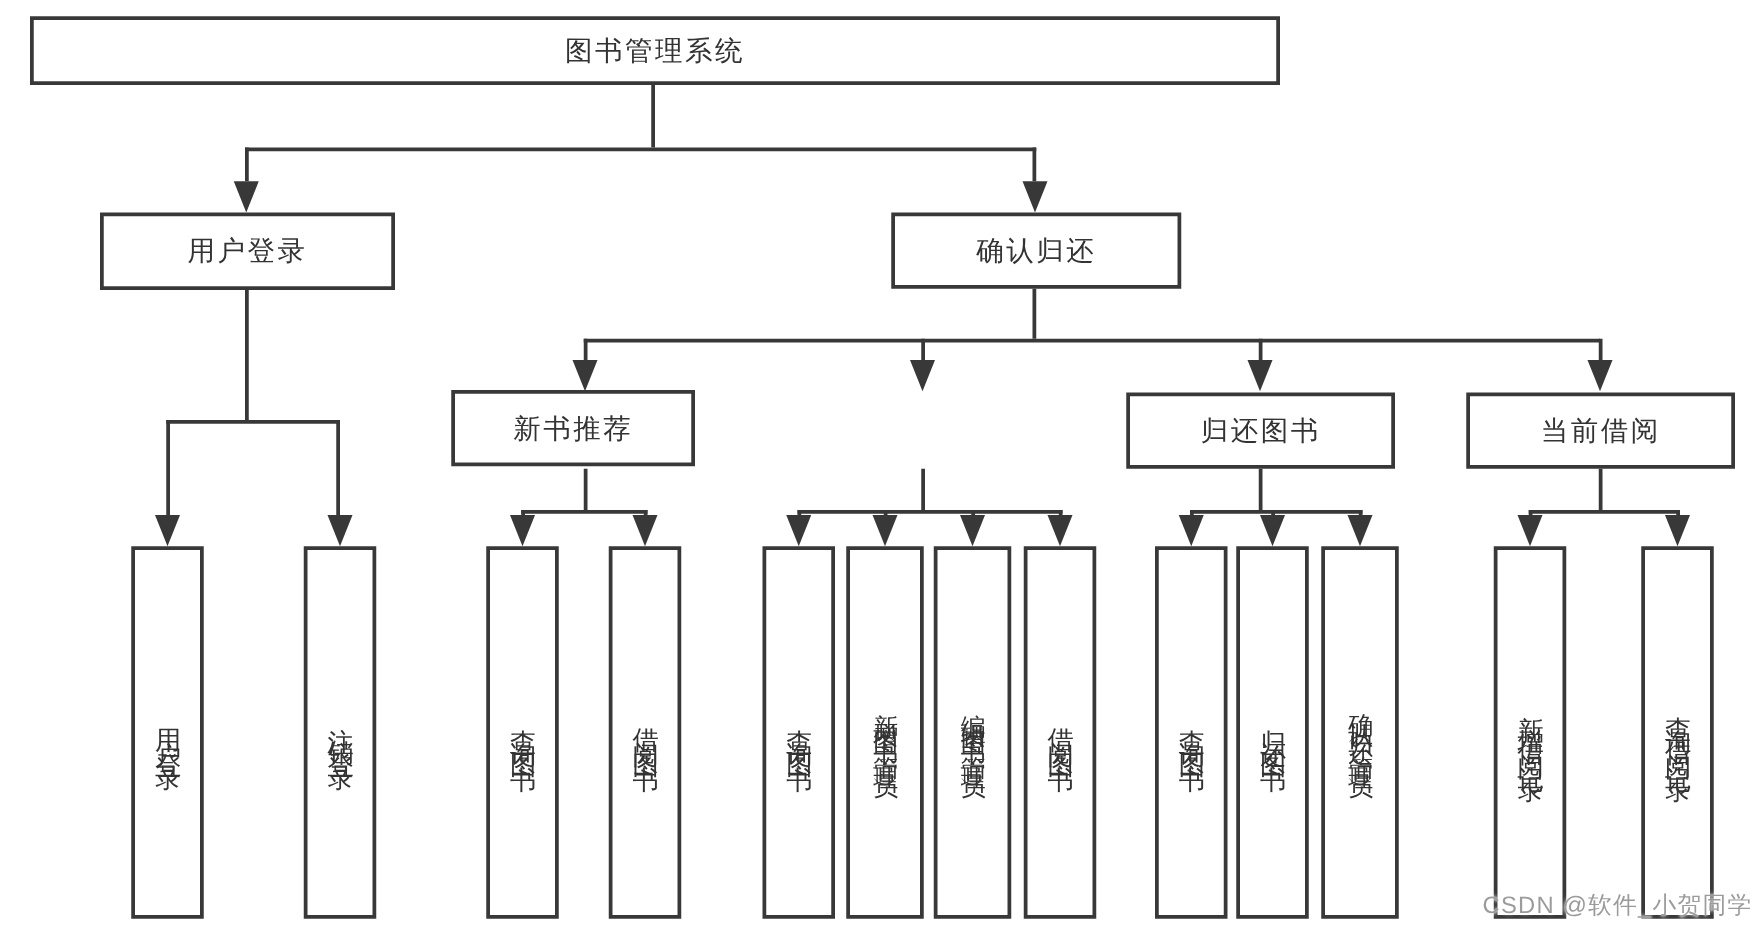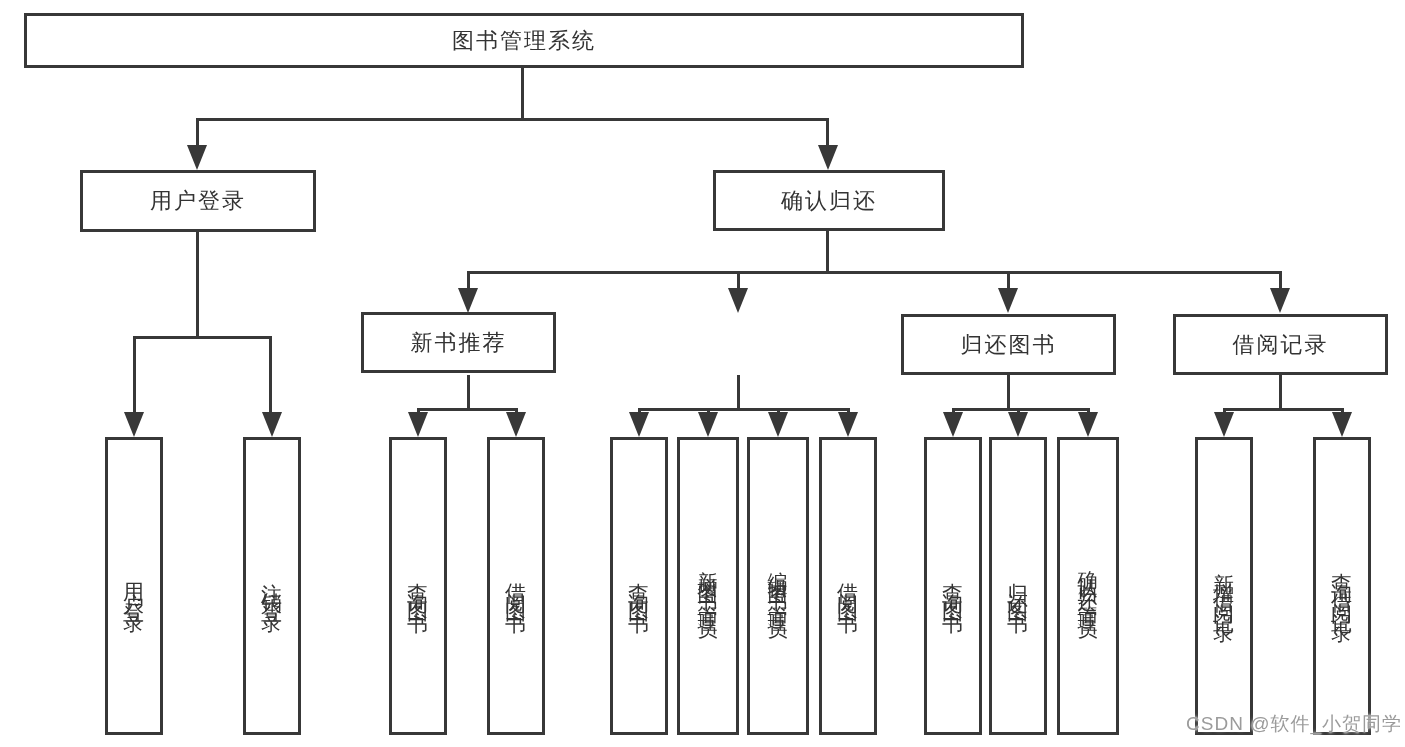--- a/index.html
+++ b/index.html
@@ -73,21 +73,21 @@
   <div class="vline" style="left:1279px; top:271px; height:17px;"></div>
   <div class="arrow" style="left:1270px; top:288px;"></div>
 
   <div class="box hbox" style="left:361px; top:312px; width:195px; height:61px;">
     <span>新书推荐</span>
   </div>
   <div class="box hbox" style="left:901px; top:314px; width:215px; height:61px;">
     <span>归还图书</span>
   </div>
   <div class="box hbox" style="left:1173px; top:314px; width:215px; height:61px;">
-    <span>借阅记录</span>
+    <span>当前借阅</span>
   </div>
 
   <div class="vline" style="left:467px; top:375px; height:33px;"></div>
   <div class="hline" style="left:417px; top:408px; width:101px;"></div>
   <div class="vline" style="left:417px; top:408px; height:6px;"></div>
   <div class="arrow" style="left:408px; top:412px;"></div>
   <div class="vline" style="left:515px; top:408px; height:6px;"></div>
   <div class="arrow" style="left:506px; top:412px;"></div>
 
   <div class="vline" style="left:737px; top:375px; height:33px;"></div>

